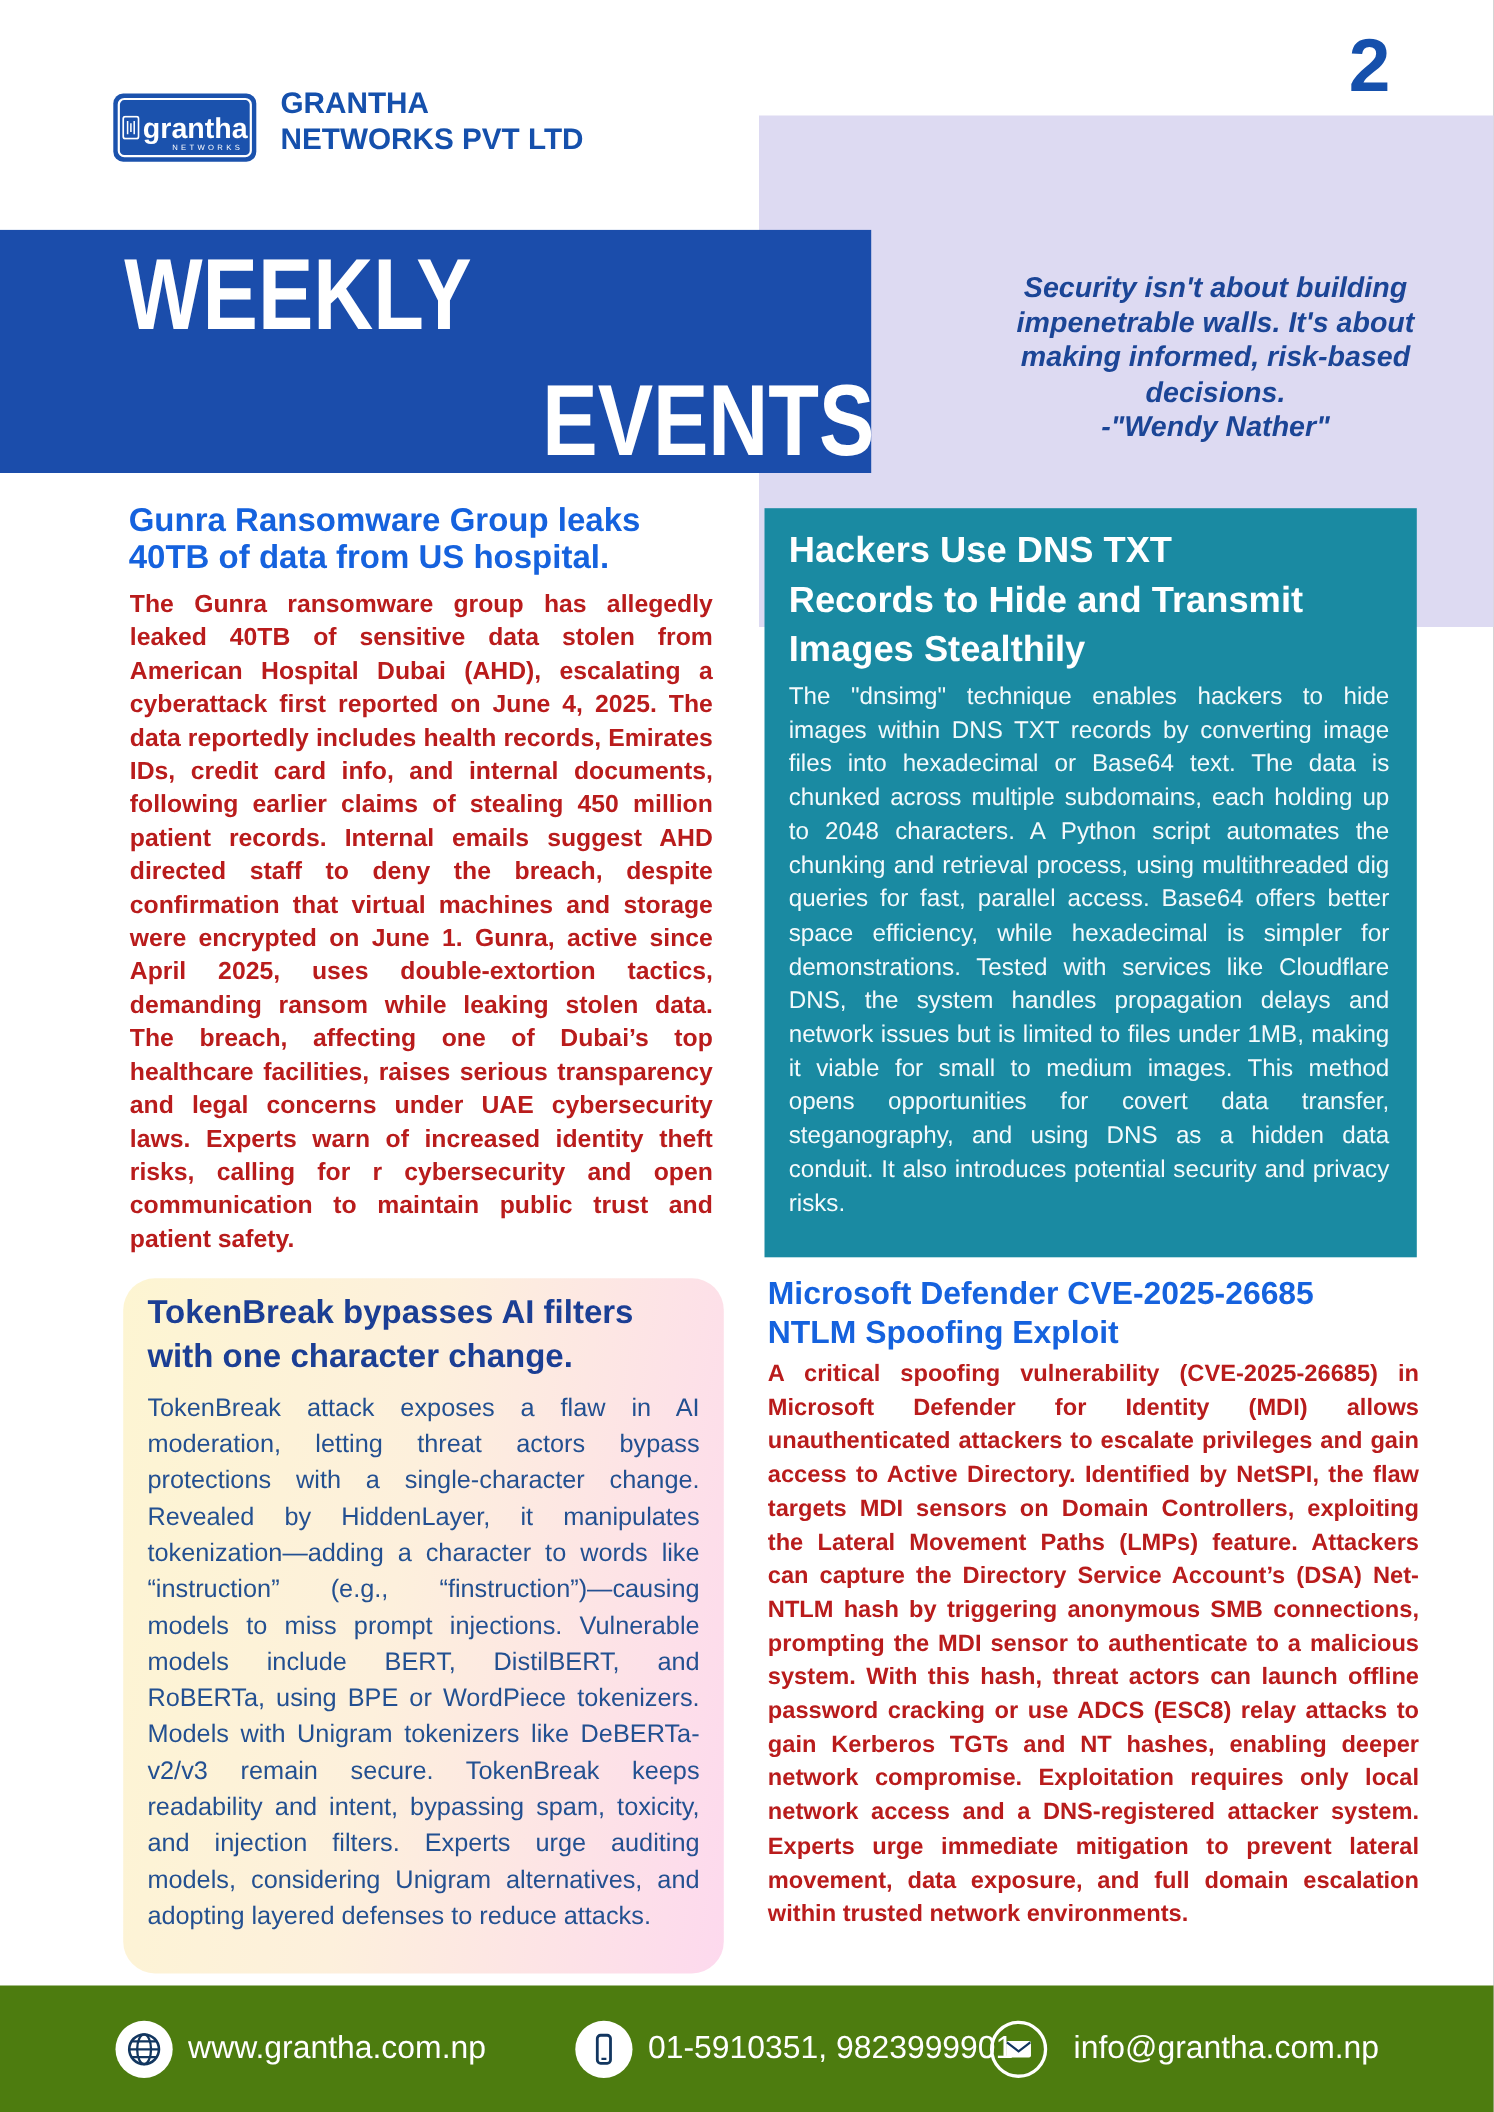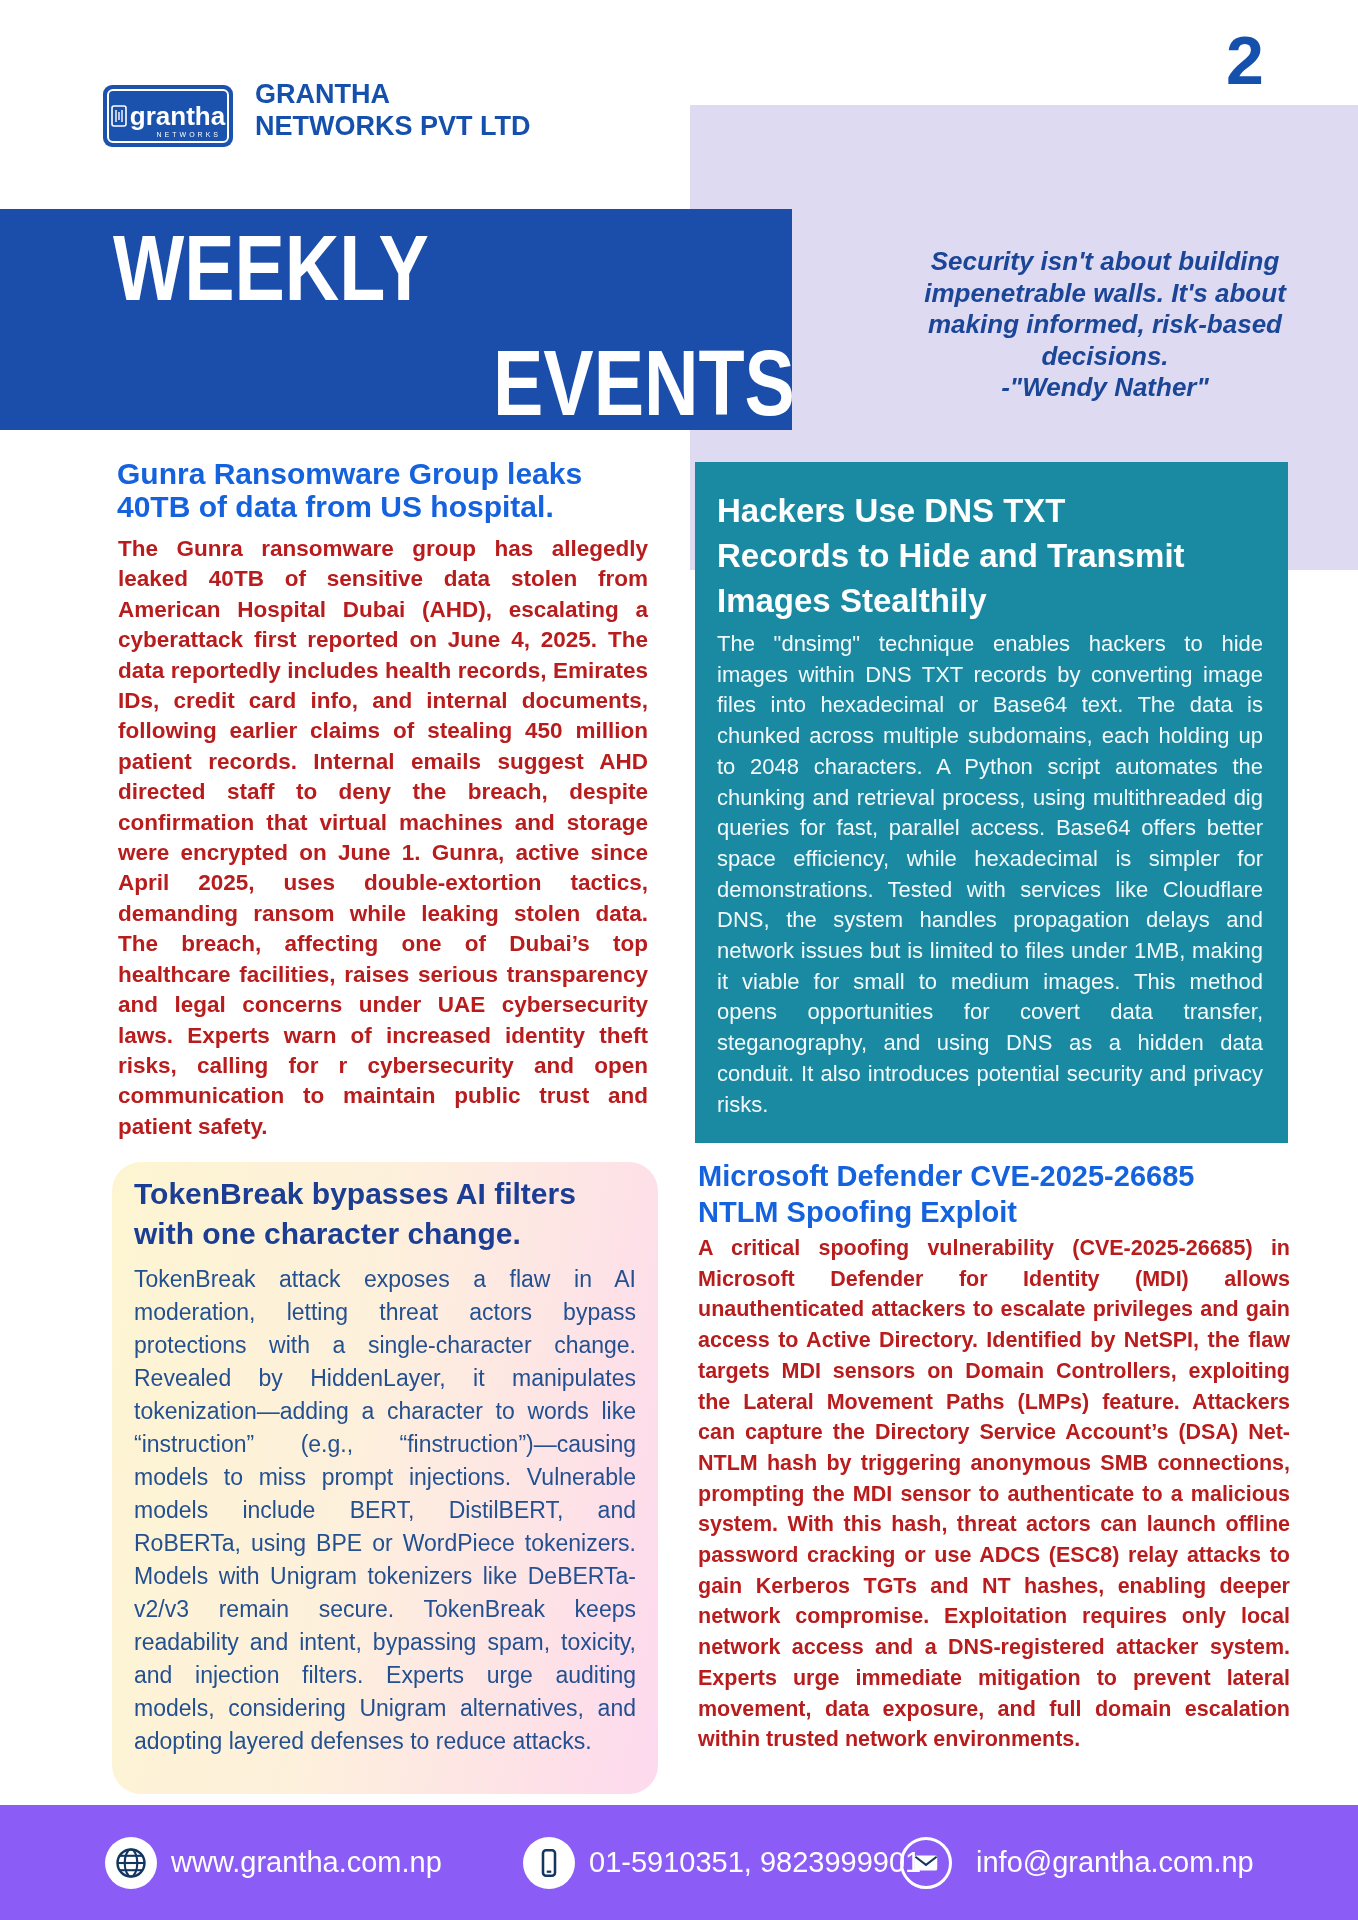--- a/index.html
+++ b/index.html
@@ -36,34 +36,34 @@
   .quote{left:895px;top:246px;width:420px;text-align:center;color:#1b4596;
     font-size:26px;line-height:31.5px;font-weight:bold;font-style:italic;}
 
   
   .h-blue{color:#1562de;font-weight:bold;}
   .body-navy{color:#b91c1c;text-align:justify;font-weight:bold;}
 
   .gunra-title{left:117px;top:457px;width:545px;font-size:30px;line-height:33px;}
   .gunra-body{left:118px;top:534px;width:530px;font-size:22.5px;line-height:30.4px;}
 
-  .teal-box{left:695px;top:462px;width:593px;height:681px;background:#1a8aa2;box-sizing:border-box;padding:26px 25px 0 22px;}
+  .teal-box{left:695px;top:462px;width:593px;height:681px;background:#1a8aa2;box-sizing:border-box;padding:15px 25px 0 22px;}
   .teal-title{color:#ffffff;font-weight:bold;font-size:33px;line-height:45px;}
   .teal-body{color:#f4fafc;text-align:justify;font-size:22px;line-height:30.7px;margin-top:6px;}
 
   .pink-box{left:112px;top:1162px;width:546px;height:632px;box-sizing:border-box;
     background:linear-gradient(100deg,#fdf5d2 0%,#fdf0dc 45%,#fdd9ee 100%);padding:12px 22px 0 22px;border-radius:29px;}
   .tb-title{color:#1b3e94;font-weight:bold;font-size:30px;line-height:40px;}
   .tb-body{color:#235091;text-align:justify;font-size:23px;line-height:33px;margin-top:9px;}
 
   .def-title{left:698px;top:1159px;width:600px;font-size:29px;line-height:35.5px;}
   .def-body{left:698px;top:1233px;width:592px;font-size:21.5px;line-height:30.7px;}
 
   
-  .footer{left:0;top:1805px;width:1358px;height:115px;background:#8b5cf6;}
+  .footer{left:0;top:1805px;width:1358px;height:115px;background:#4d7c0f;}
   .footer-item{position:absolute;top:0;height:115px;display:flex;align-items:center;gap:14px;color:#ffffff;font-size:29px;}
   .fi-web{left:105px;}
   .fi-phone{left:523px;}
   .fi-mail{left:900px;gap:24px;}
   .icon-circle{width:52px;height:52px;border-radius:50%;background:#ffffff;display:flex;align-items:center;justify-content:center;flex:0 0 auto;}
   .icon-ring{width:46px;height:46px;border-radius:50%;border:3px solid #ffffff;background:transparent;display:flex;align-items:center;justify-content:center;flex:0 0 auto;}
 </style>
 </head>
 <body>
 

